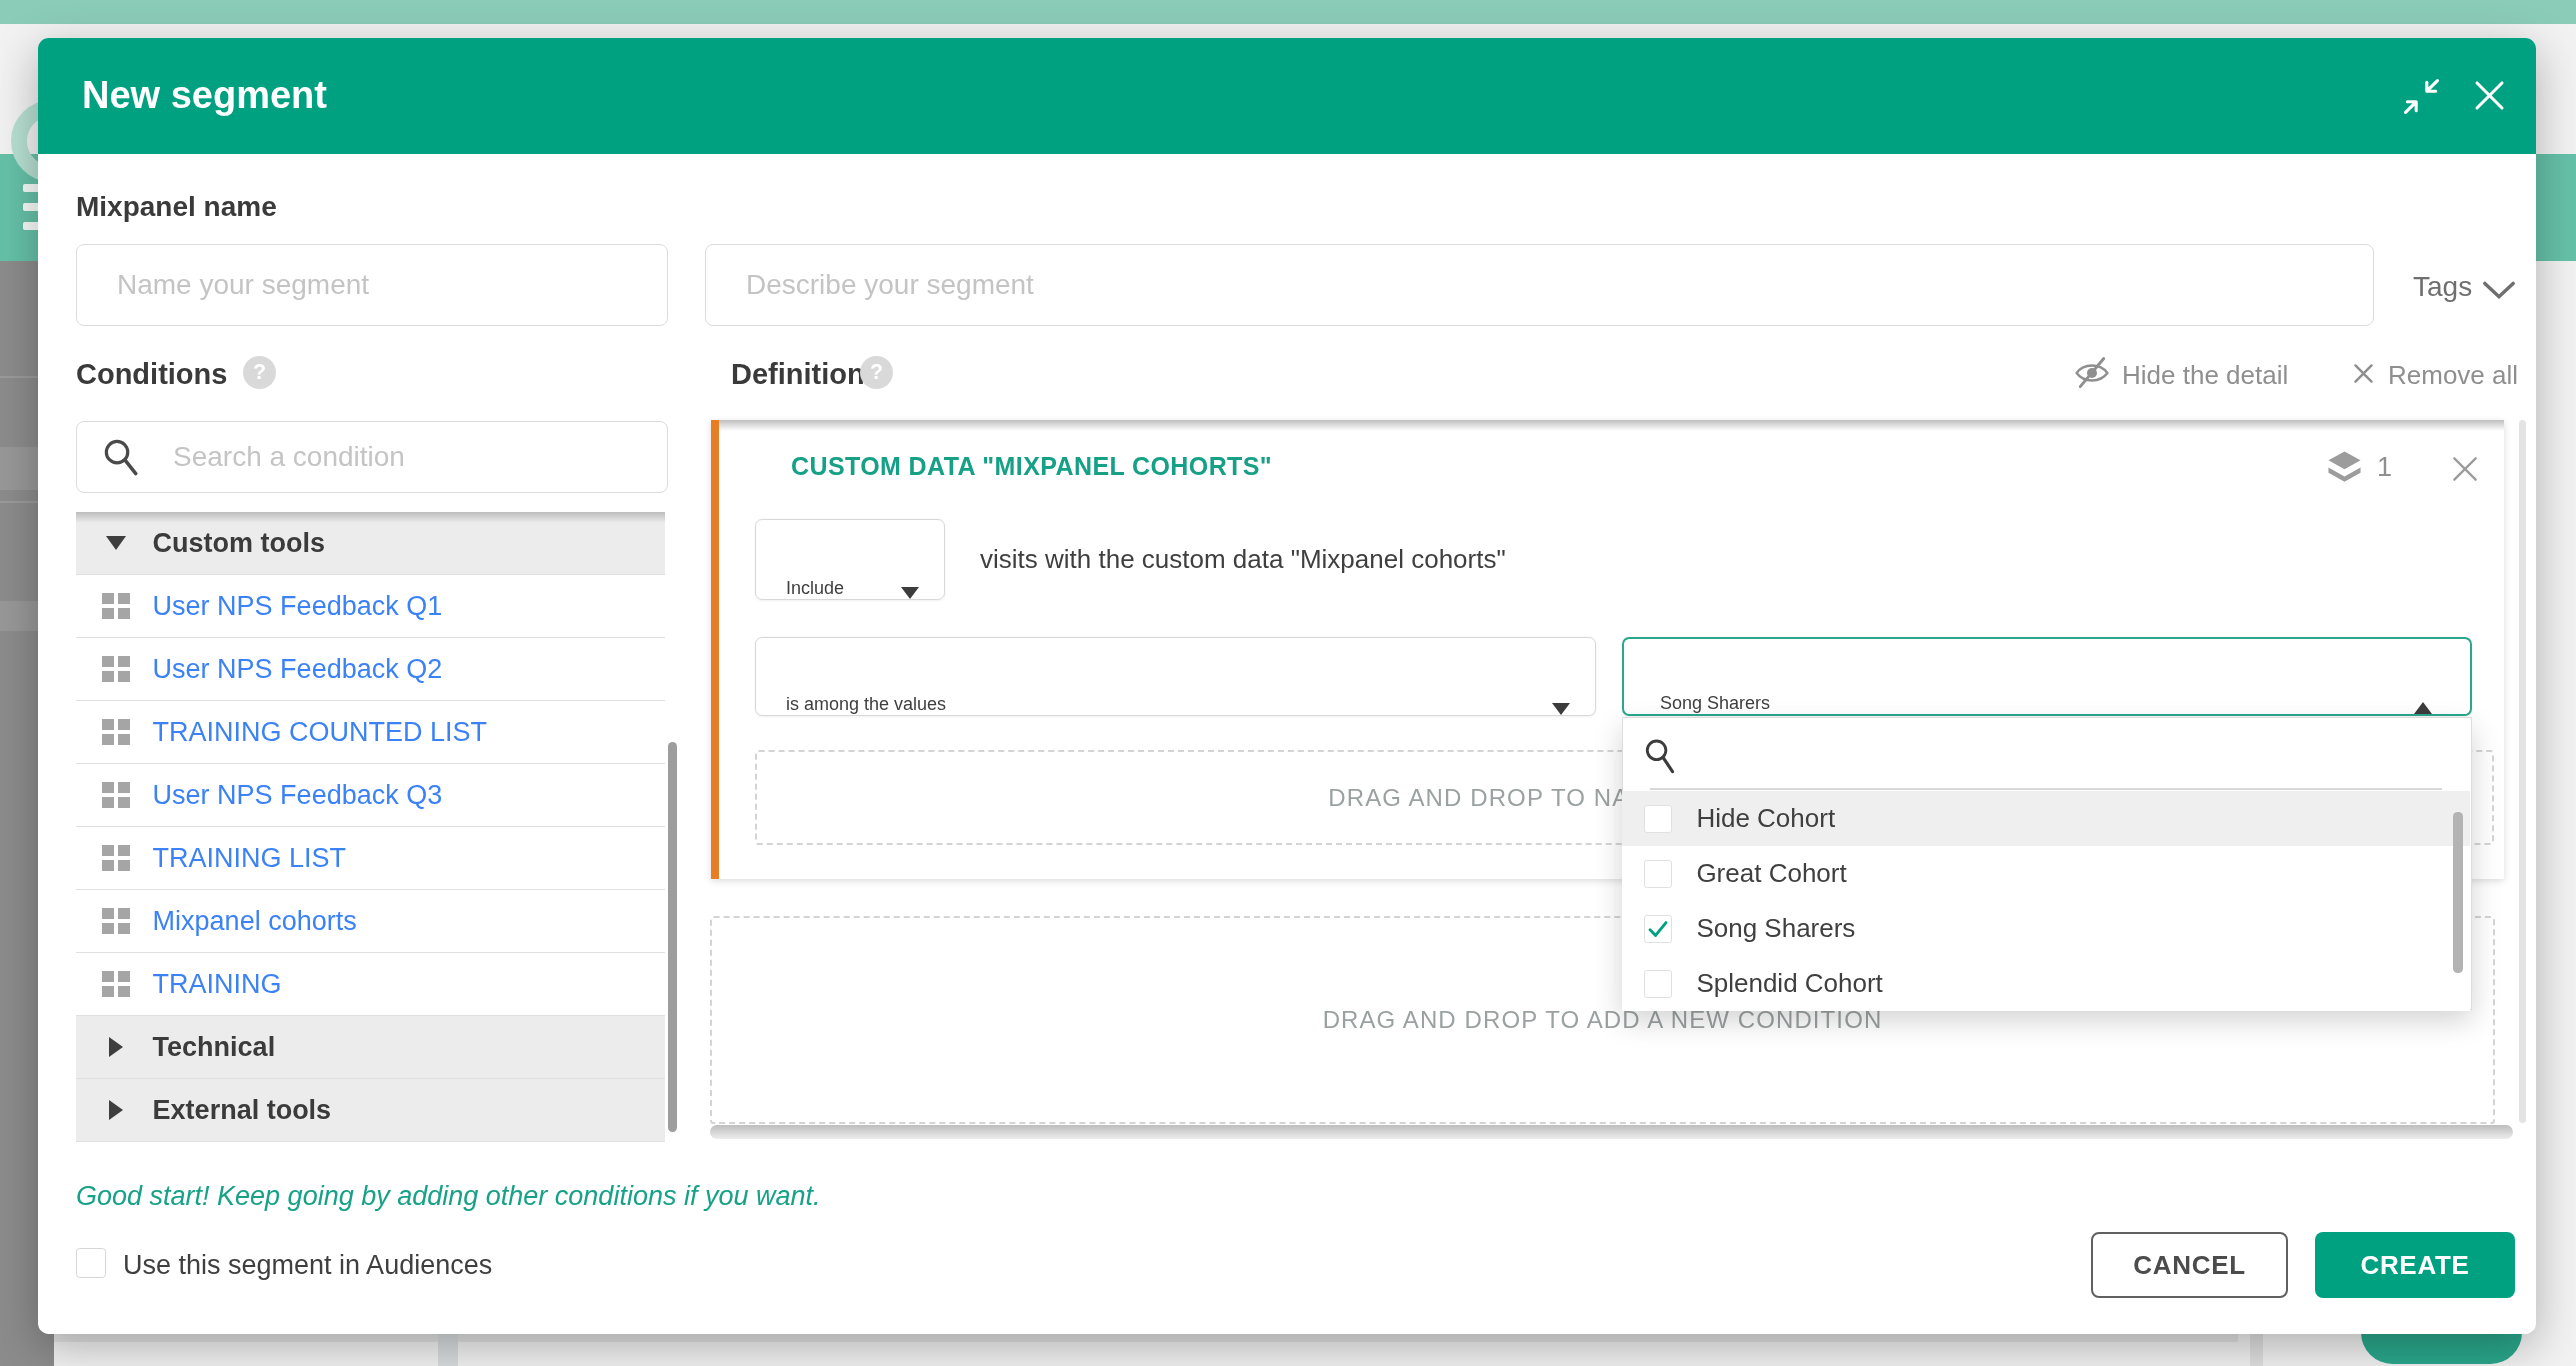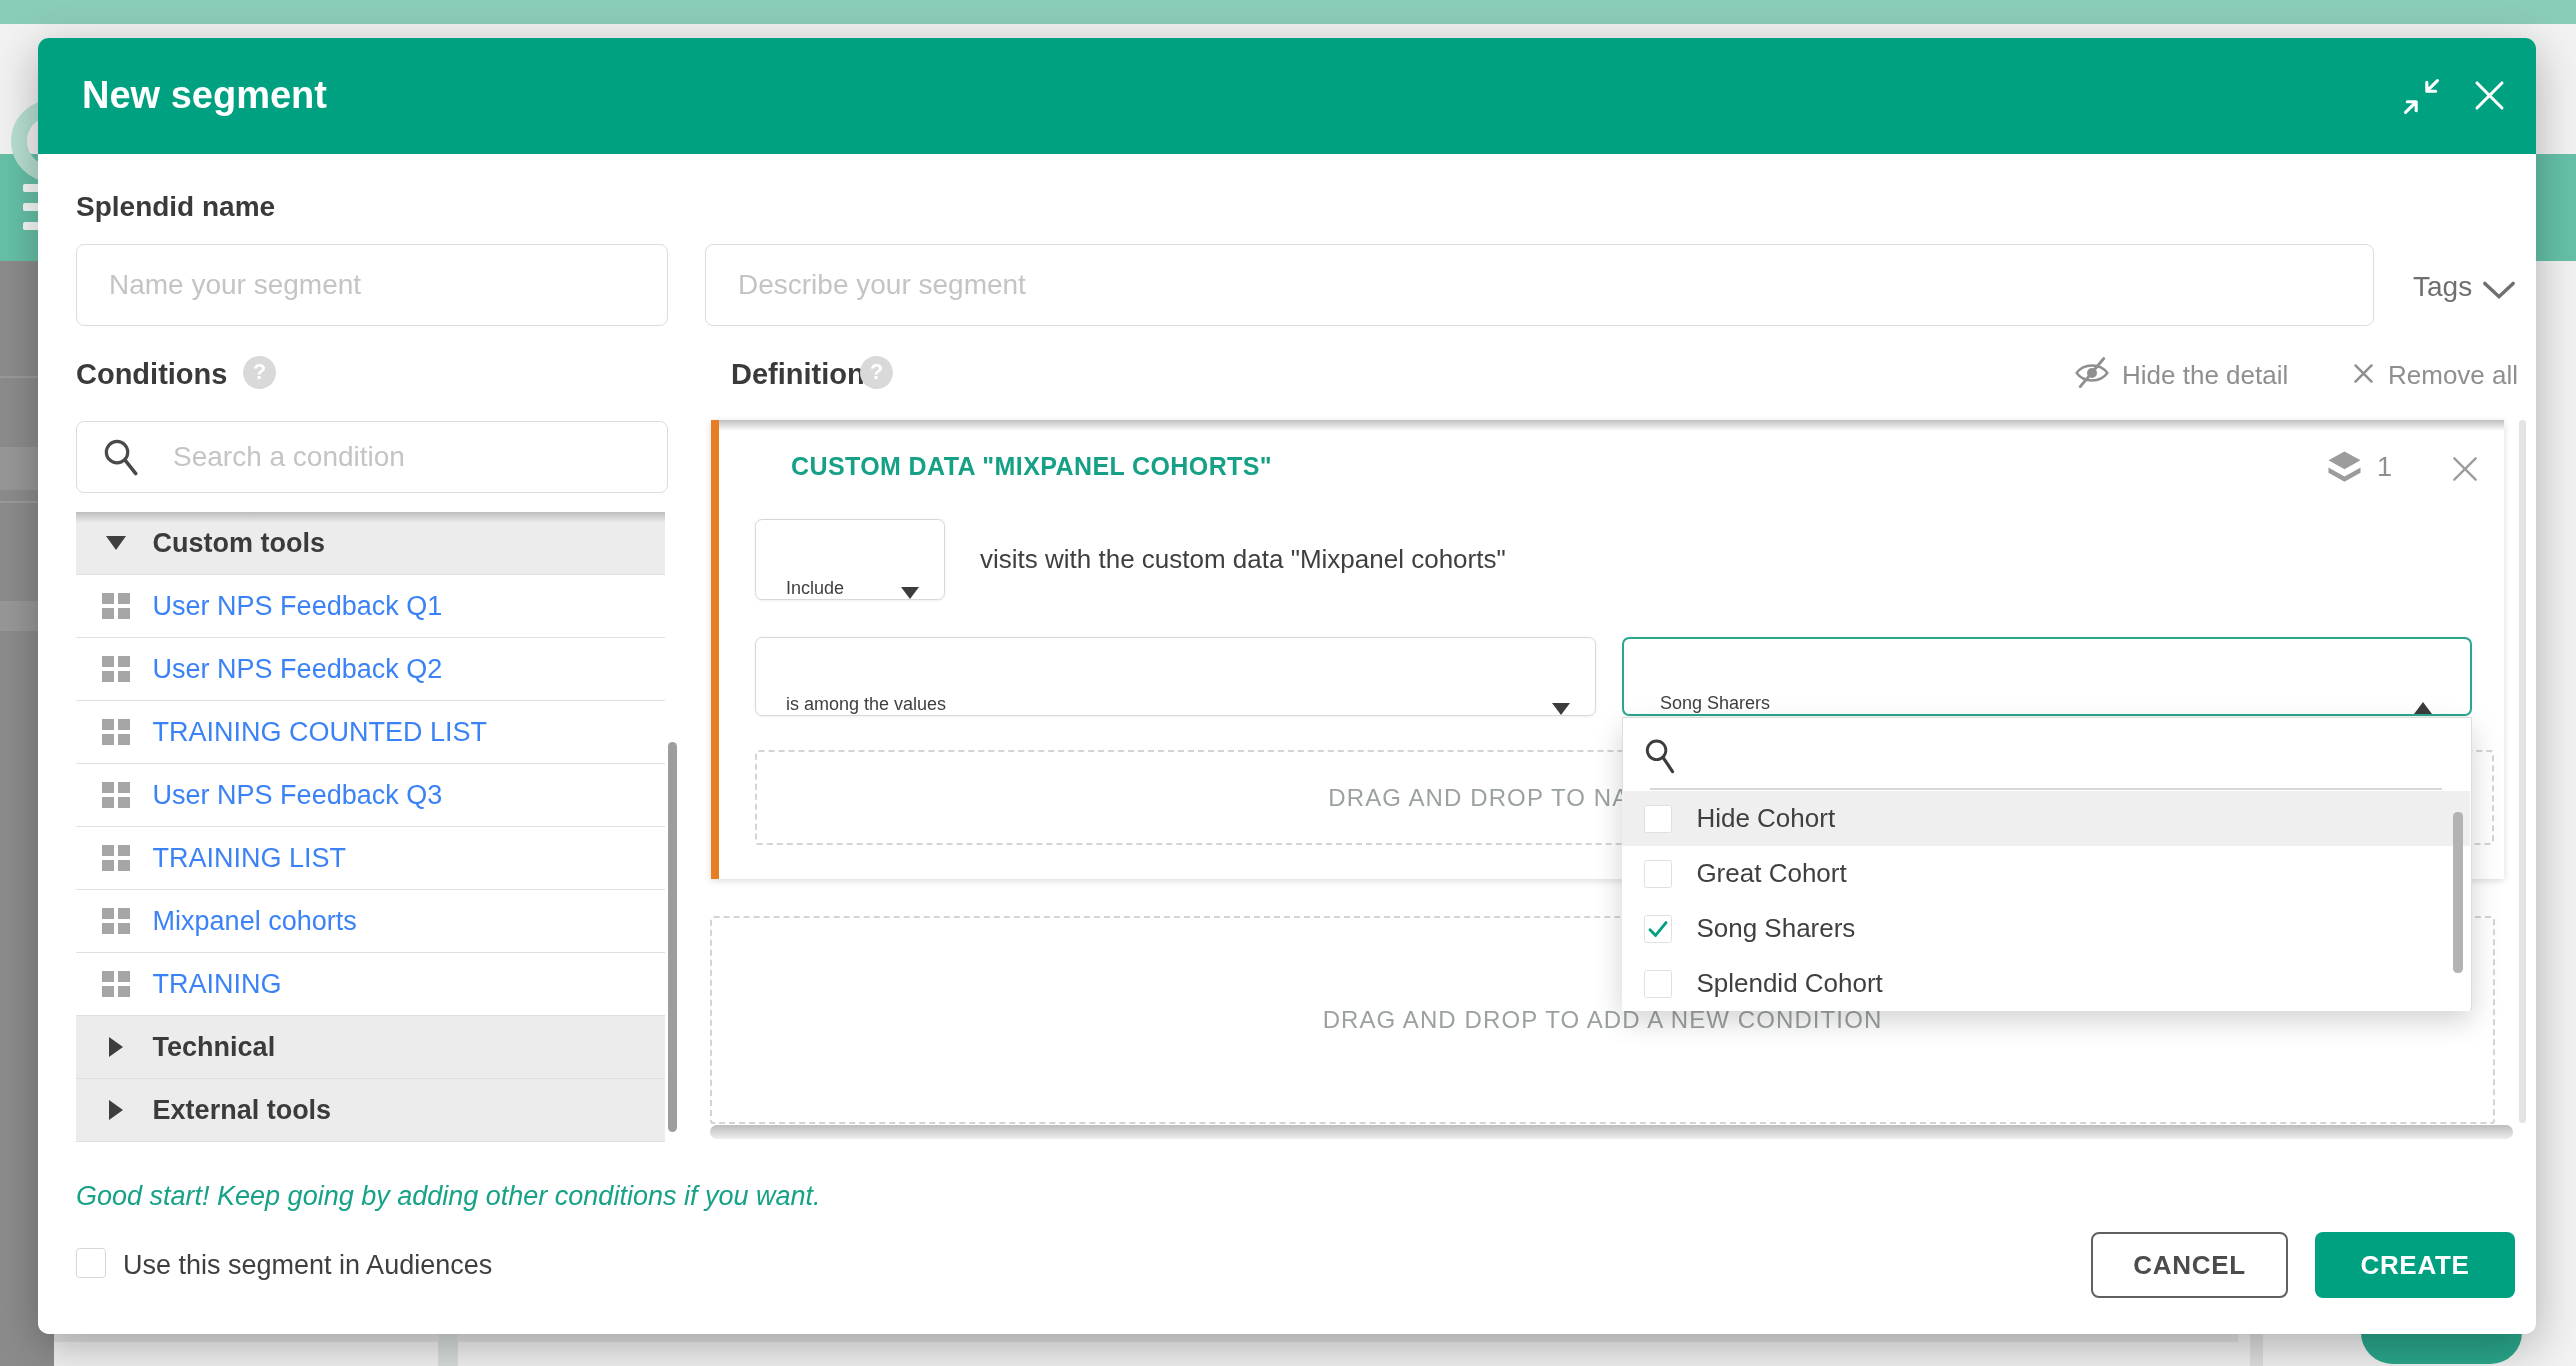--- a/index.html
+++ b/index.html
@@ -26,21 +26,21 @@
            box-shadow:0 12.5px 45px rgba(0,0,0,.28); z-index:5; }
   .mheader { left:38px; top:38px; width:2498px; height:116px; background:#00a181; border-radius:10.7px 10.7px 0 0; z-index:10; }
   .mtitle { left:82px; top:74px; font-size:38px; font-weight:600; color:#fff; z-index:11; }
   .hicon { z-index:12; cursor:pointer; }
 
   .label-bold { font-size:28px; font-weight:700; color:#3a3a3a; z-index:10; }
   .help { width:33px; height:33px; border-radius:50%; background:#d9d9d9; color:#fff; font-size:21.5px; font-weight:700;
           display:flex; align-items:center; justify-content:center; z-index:10; }
 
   .tinput { border:1.8px solid #dcdcdc; border-radius:8px; background:#fff; font-size:28px; color:#3f3f3f;
-            padding-left:32px; z-index:10; outline:none; }
+            padding-left:40px; z-index:10; outline:none; }
   .tinput::placeholder { color:#c4c4c4; }
 
   .tags-label { font-size:28px; color:#6f6f6f; z-index:10; }
 
   
   .searchbox { left:76px; top:421px; width:592px; height:72px; border:1.8px solid #dcdcdc; border-radius:8px; background:#fff; z-index:10; }
   .search-input { left:173px; top:430px; width:483px; height:54px; border:none; font-size:28px; color:#3f3f3f; background:transparent; z-index:11; outline:none; }
   .search-input::placeholder { color:#c4c4c4; }
 
   .clist { left:76px; top:512px; width:589px; z-index:10; }
@@ -135,21 +135,21 @@
       <path d="M40 4 L28 16 M28 16 h10 M28 16 v-10" stroke="#ffffff" stroke-width="3.5" fill="none" stroke-linecap="round"></path>
       <path d="M4 40 L16 28 M16 28 h-10 M16 28 v10" stroke="#ffffff" stroke-width="3.5" fill="none" stroke-linecap="round"></path>
     </svg>
   </div>
   <div class="abs hicon" style="left:2469px;top:75px">
     <svg width="41" height="41" viewBox="0 0 46 46">
       <path d="M9 9 L37 37 M37 9 L9 37" stroke="#ffffff" stroke-width="3.5" stroke-linecap="round"></path>
     </svg>
   </div>
 
-  <div class="abs label-bold" style="left:76px;top:191px">Splendid name</div>
+  <div class="abs label-bold" style="left:76px;top:191px">Mixpanel name</div>
   <input class="abs tinput" style="left: 76px; top: 244px; width: 592px; height: 82px;" placeholder="Name your segment">
   <input class="abs tinput" style="left: 705px; top: 244px; width: 1669px; height: 82px;" placeholder="Describe your segment">
   <div class="abs tags-label" style="left:2413px;top:271px">Tags</div>
   <div class="abs" style="left:2480px;top:279px;z-index:10">
     <svg width="38" height="23" viewBox="0 0 42 26">
       <path d="M5 5 L21 20 L37 5" stroke="#6f6f6f" stroke-width="4" fill="none" stroke-linecap="round"></path>
     </svg>
   </div>
 
   <div class="abs label-bold" style="left:76px;top:358px;font-size:29px">Conditions</div>

